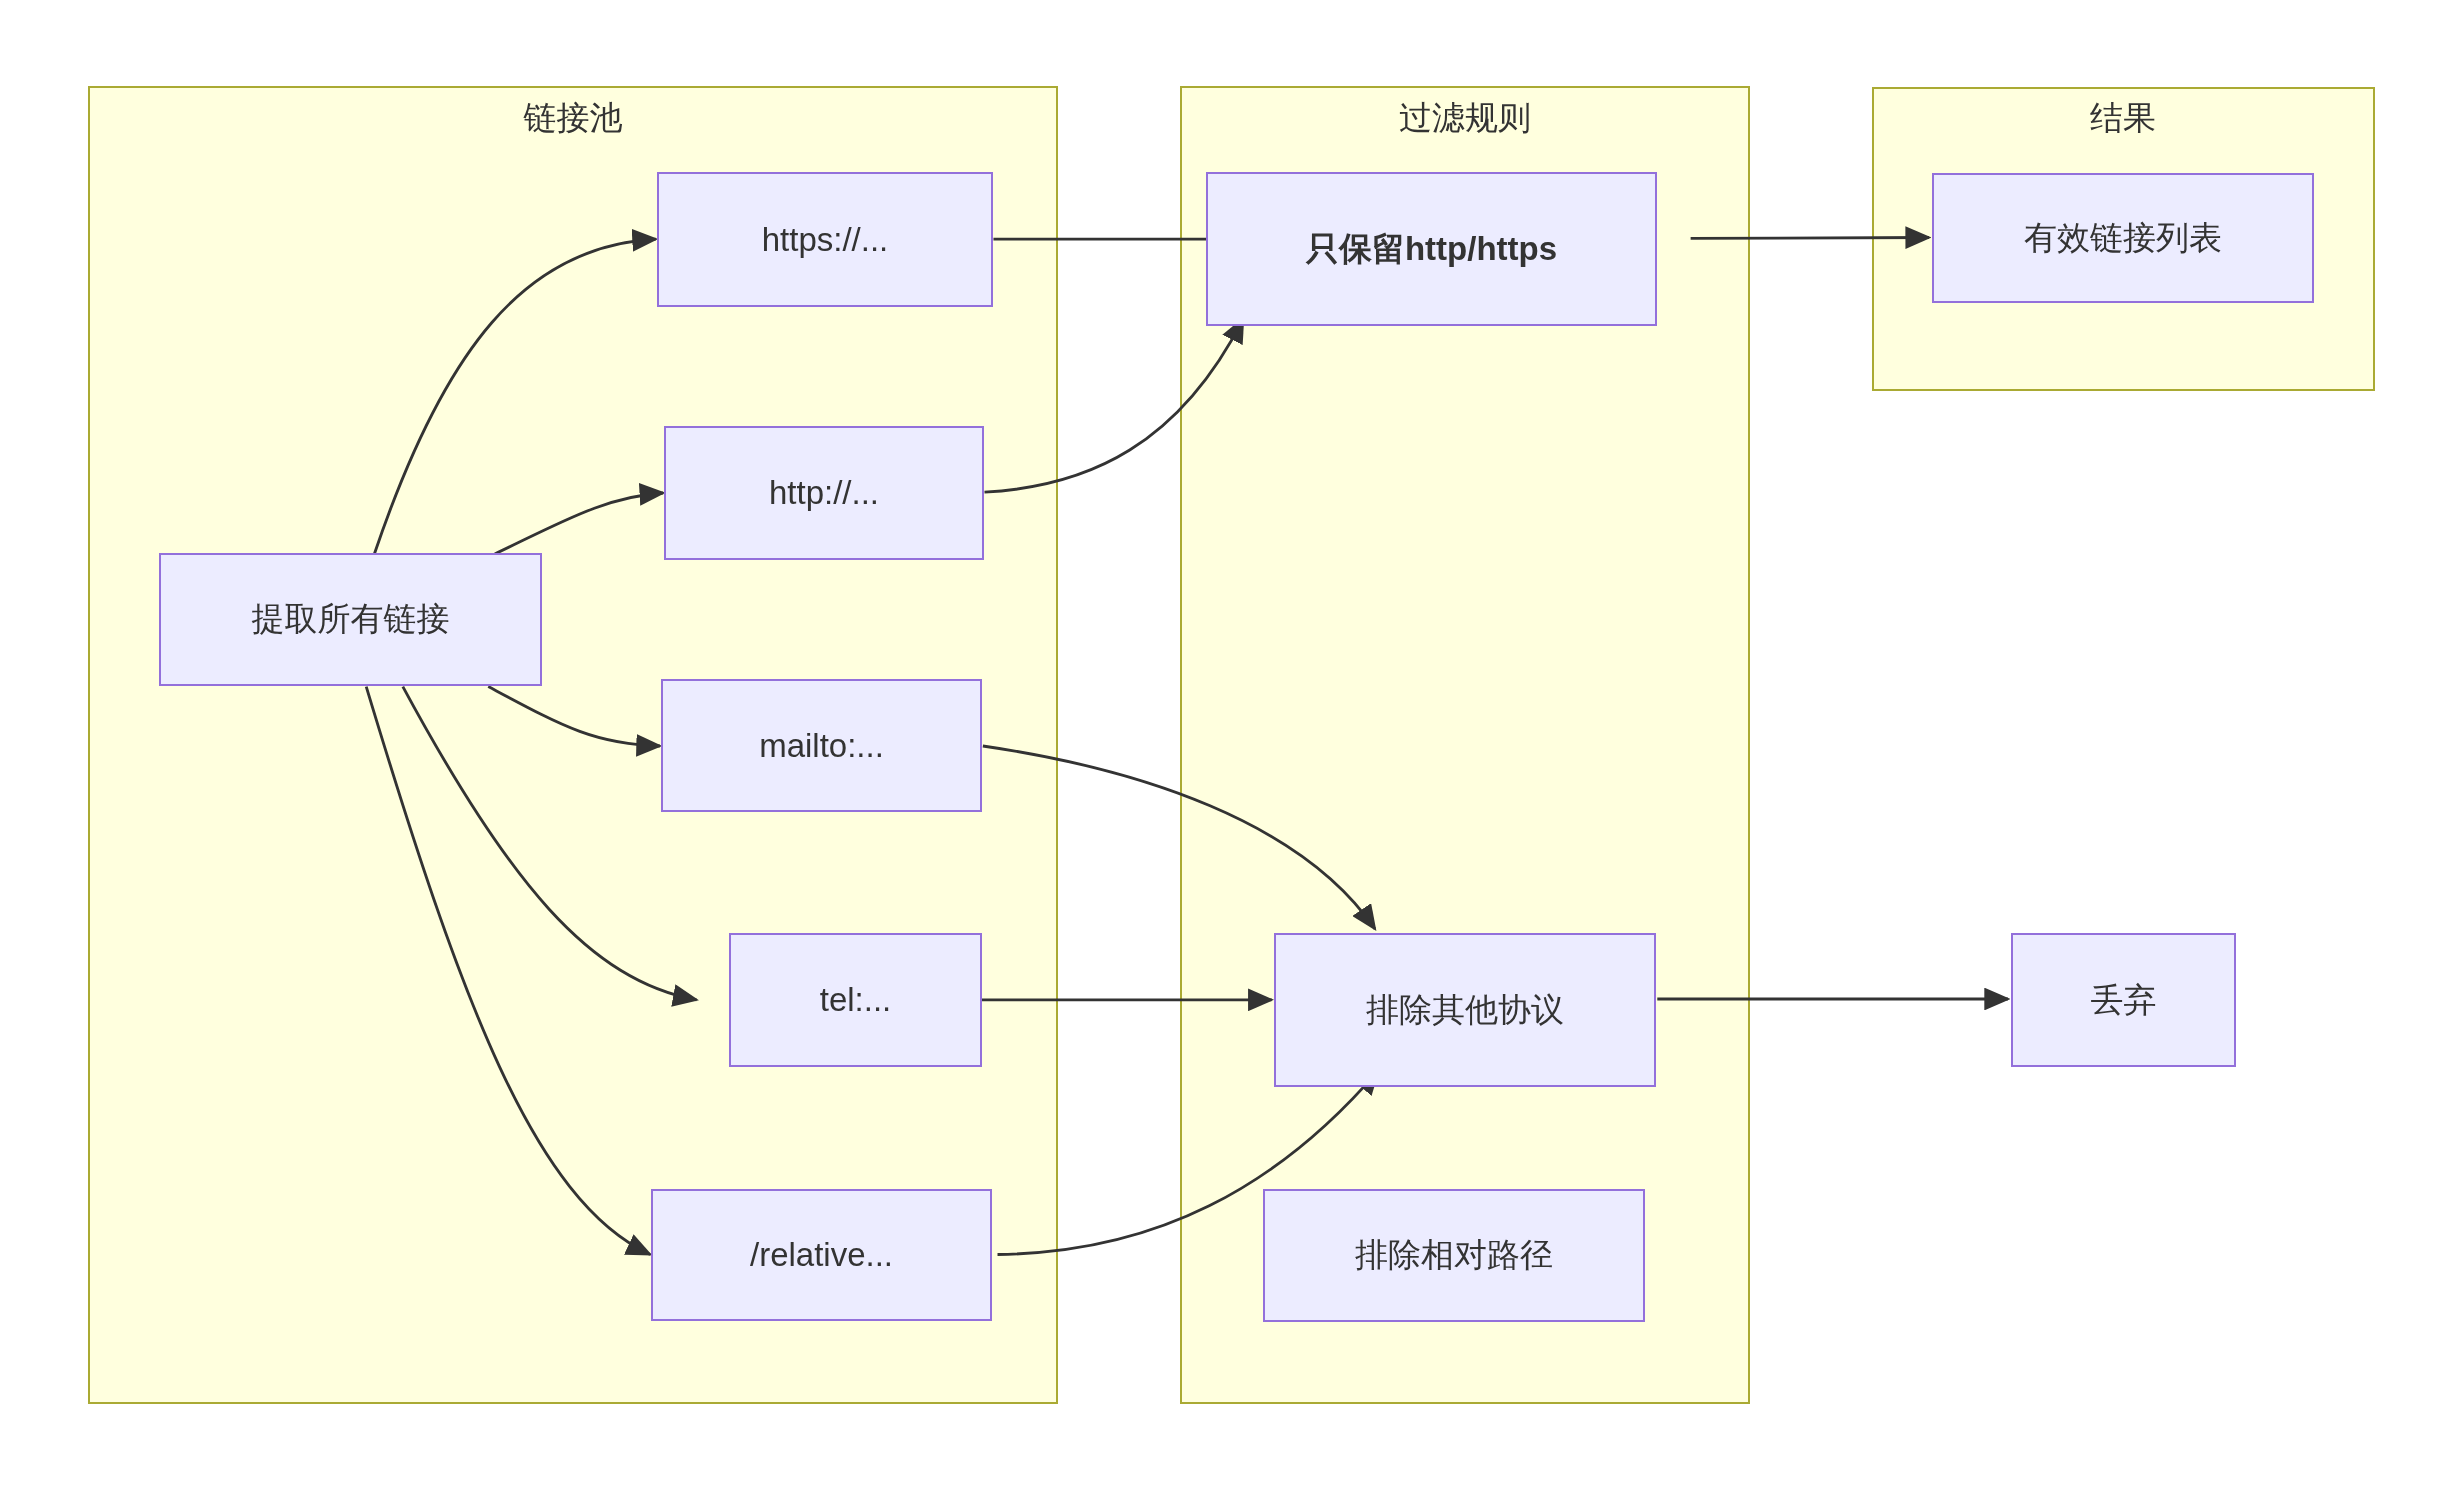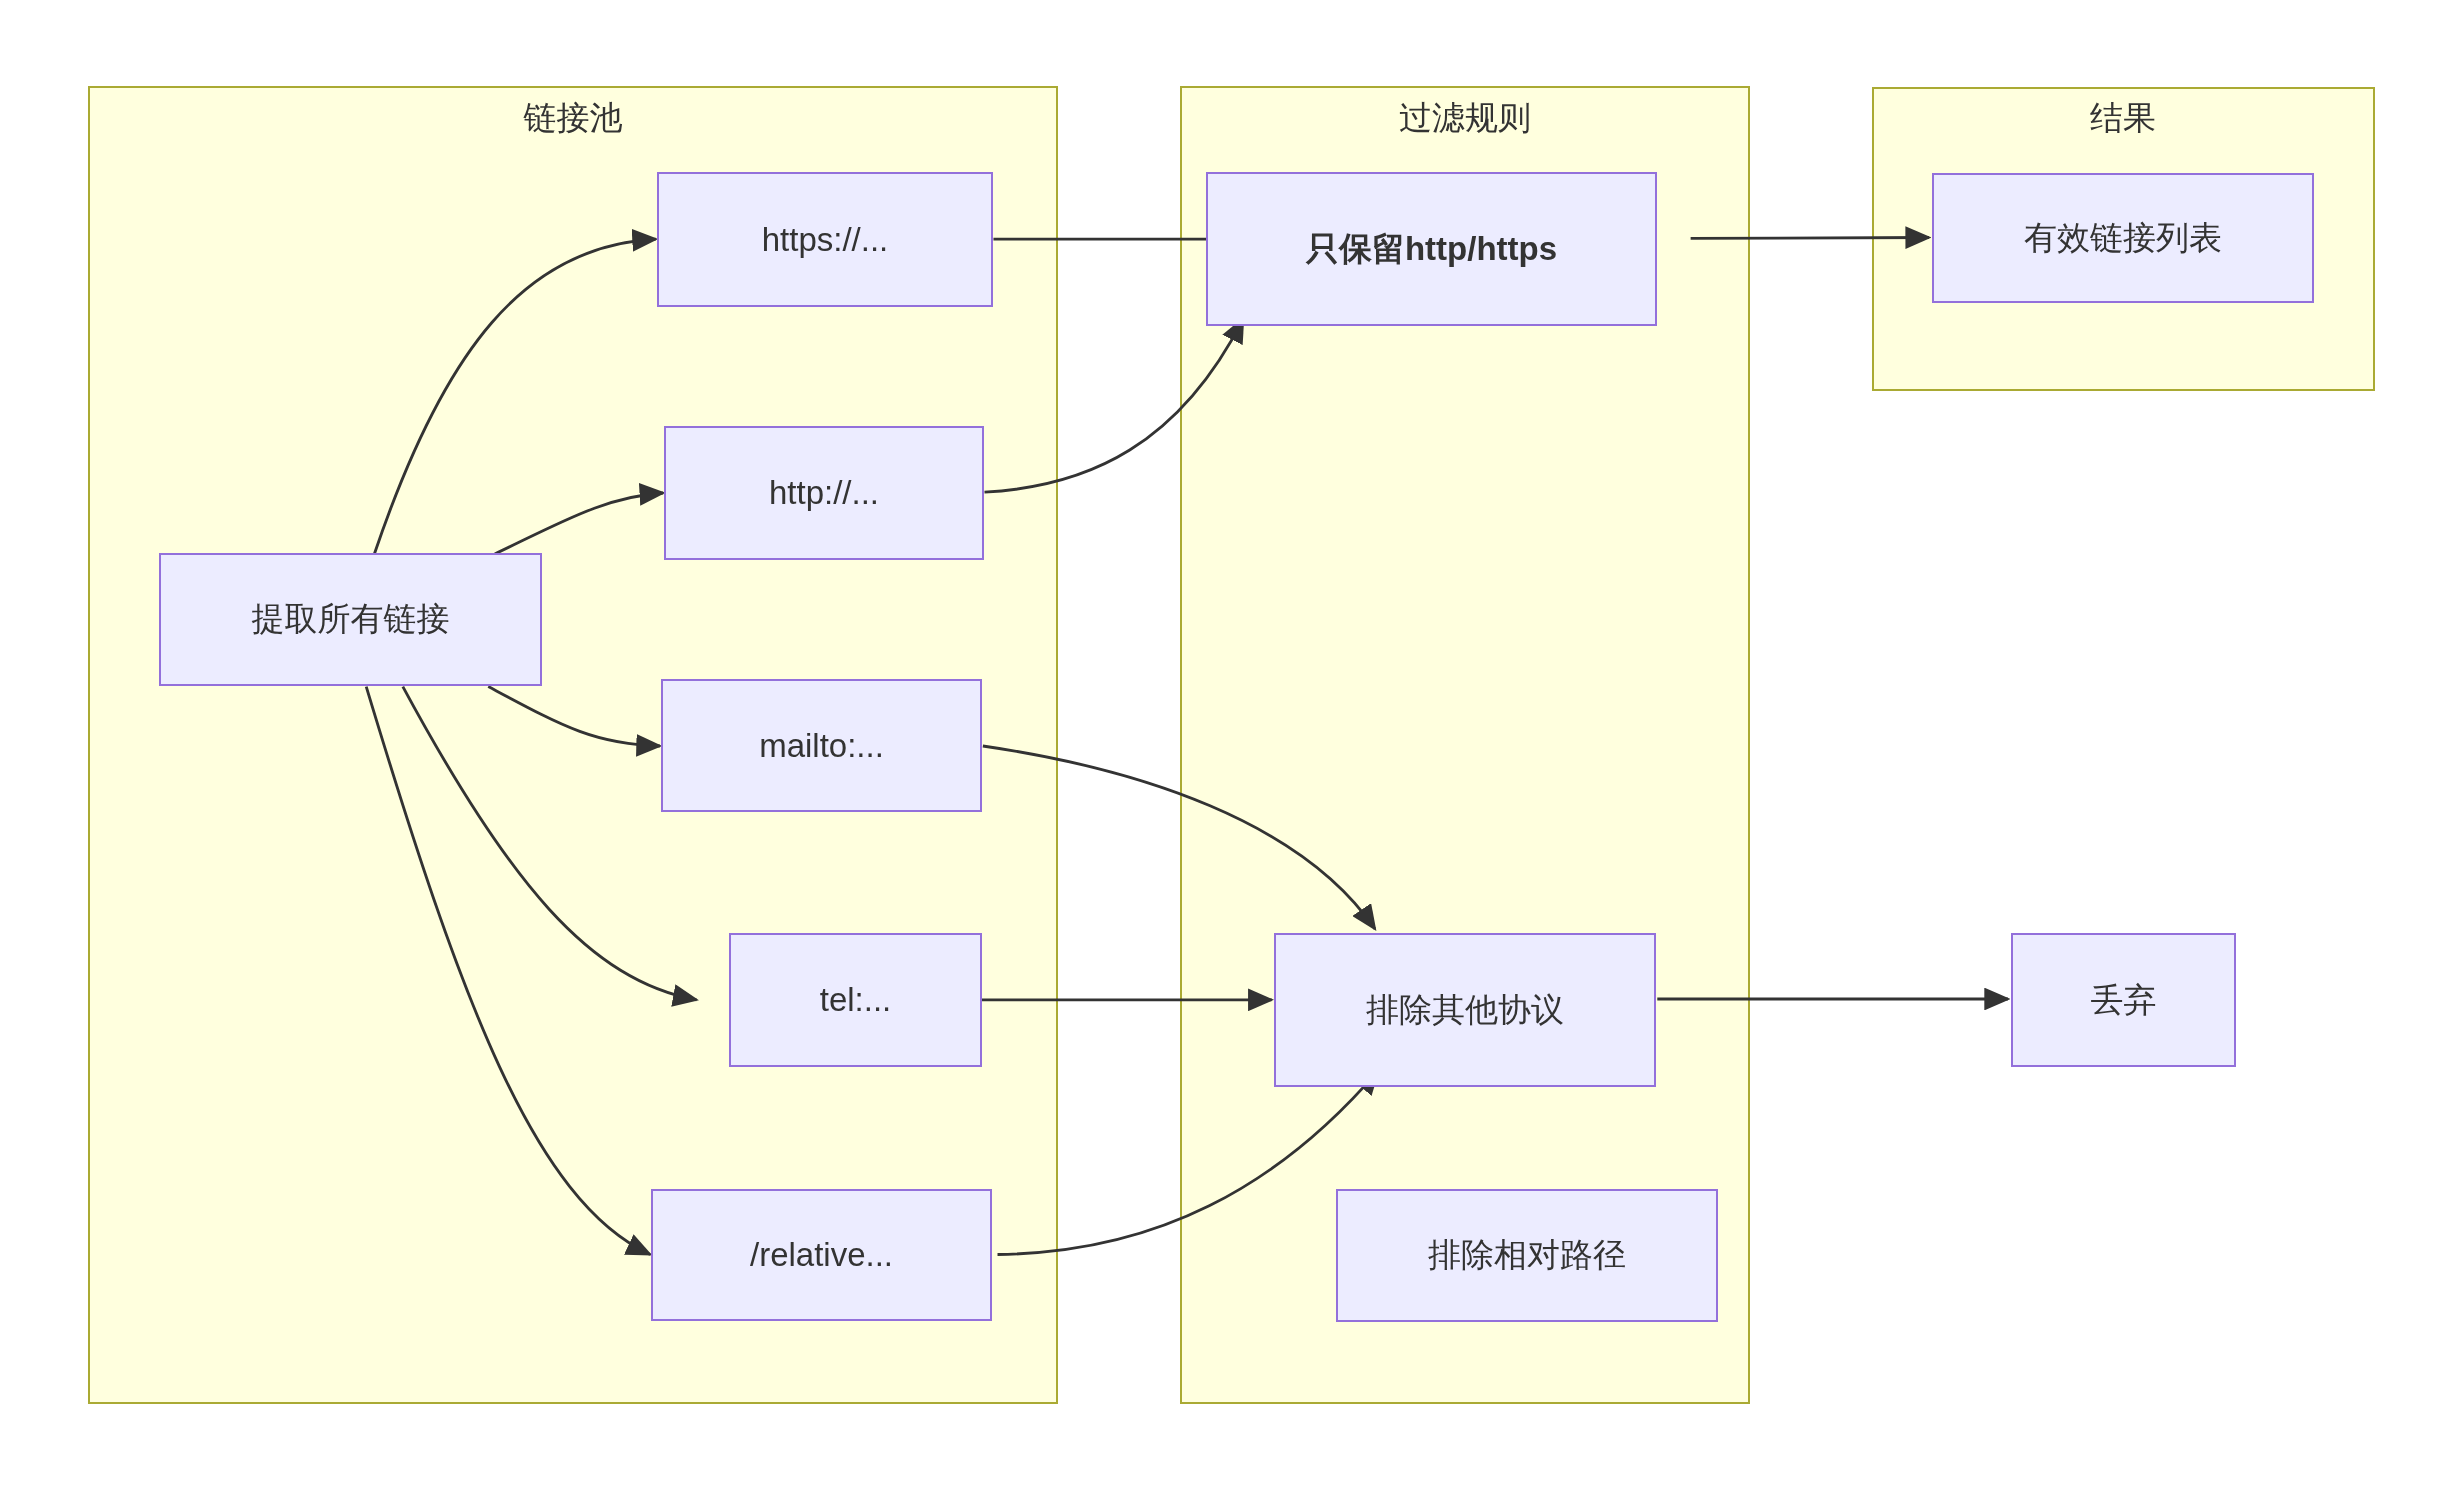--- a/index.html
+++ b/index.html
@@ -87,18 +87,18 @@
   </svg>
 
   <div class="node" style="left:159px; top:553px; width:383px; height:133px;">提取所有链接</div>
   <div class="node" style="left:657px; top:172px; width:336px; height:135px;">https://...</div>
   <div class="node" style="left:664px; top:426px; width:320px; height:134px;">http://...</div>
   <div class="node" style="left:661px; top:679px; width:321px; height:133px;">mailto:...</div>
   <div class="node" style="left:729px; top:933px; width:253px; height:134px;">tel:...</div>
   <div class="node" style="left:651px; top:1189px; width:341px; height:132px;">/relative...</div>
   <div class="node" style="left:1206px; top:172px; width:451px; height:154px;font-weight:bold;">只保留http/https</div>
   <div class="node" style="left:1274px; top:933px; width:382px; height:154px;">排除其他协议</div>
-  <div class="node" style="left:1336px; top:1189px; width:382px; height:133px;">排除相对路径</div>
+  <div class="node" style="left:1263px; top:1189px; width:382px; height:133px;">排除相对路径</div>
   <div class="node" style="left:1932px; top:173px; width:382px; height:130px;">有效链接列表</div>
   <div class="node" style="left:2011px; top:933px; width:225px; height:134px;">丢弃</div>
 
 </div>
 
 
 </body></html>

